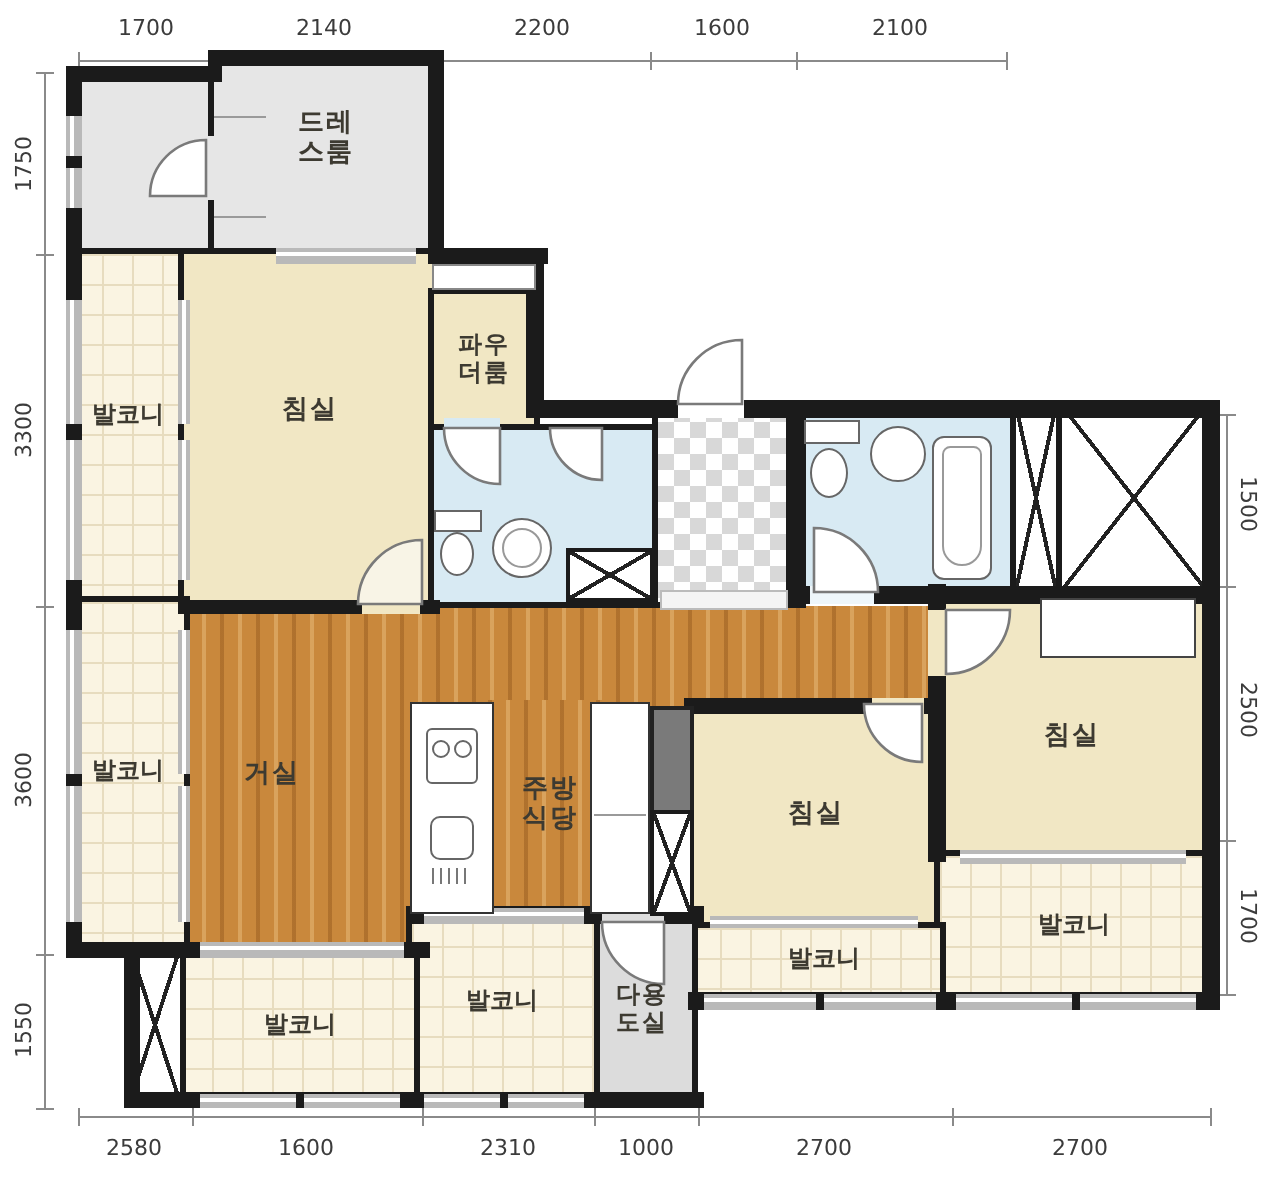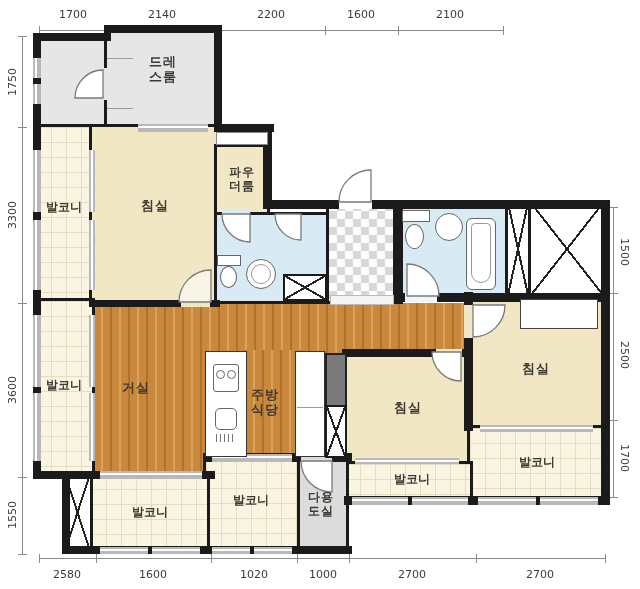--- a/index.html
+++ b/index.html
@@ -161,21 +161,21 @@
   </svg>
 
   <div class="lbl" style="left:163px;top:70px;">
     <span>드레</span><br><span>스룸</span></div>
   <div class="lbl" style="left:155px;top:206px;">침실</div>
   <div class="lbl" style="left:242px;top:180px;font-size:12px;">
     <span>파우</span><br><span>더룸</span></div>
   <div class="lbl" style="left:64px;top:208px;font-size:12px;letter-spacing:0;">발코니</div>
   <div class="lbl" style="left:64px;top:386px;font-size:12px;letter-spacing:0;">발코니</div>
   <div class="lbl" style="left:136px;top:388px;">거실</div>
-  <div class="lbl" style="left:265px;top:403px;">
+  <div class="lbl" style="left:275px;top:403px;">
     <span>주방</span><br><span>식당</span></div>
   <div class="lbl" style="left:408px;top:408px;">침실</div>
   <div class="lbl" style="left:536px;top:369px;">침실</div>
   <div class="lbl" style="left:537px;top:463px;font-size:12px;letter-spacing:0;">발코니</div>
   <div class="lbl" style="left:412px;top:480px;font-size:12px;letter-spacing:0;">발코니</div>
   <div class="lbl" style="left:321px;top:505px;font-size:12px;">
     <span>다용</span><br><span>도실</span></div>
   <div class="lbl" style="left:251px;top:501px;font-size:12px;letter-spacing:0;">발코니</div>
   <div class="lbl" style="left:150px;top:513px;font-size:12px;letter-spacing:0;">발코니</div>
 
@@ -215,18 +215,18 @@
   <div class="dline" style="left:39px;top:558px;width:566px;height:1px;"></div>
   <div class="tick" style="left:39px;top:554px;width:1px;height:9px;"></div>
   <div class="tick" style="left:96px;top:554px;width:1px;height:9px;"></div>
   <div class="tick" style="left:211px;top:554px;width:1px;height:9px;"></div>
   <div class="tick" style="left:297px;top:554px;width:1px;height:9px;"></div>
   <div class="tick" style="left:349px;top:554px;width:1px;height:9px;"></div>
   <div class="tick" style="left:476px;top:554px;width:1px;height:9px;"></div>
   <div class="tick" style="left:605px;top:554px;width:1px;height:9px;"></div>
   <div class="dim" style="left:67px;top:574px;">2580</div>
   <div class="dim" style="left:153px;top:574px;">1600</div>
-  <div class="dim" style="left:254px;top:574px;">1020</div>
+  <div class="dim" style="left:254px;top:574px;">2310</div>
   <div class="dim" style="left:323px;top:574px;">1000</div>
   <div class="dim" style="left:412px;top:574px;">2700</div>
   <div class="dim" style="left:540px;top:574px;">2700</div>
 
 </div>
 
 </body></html>

